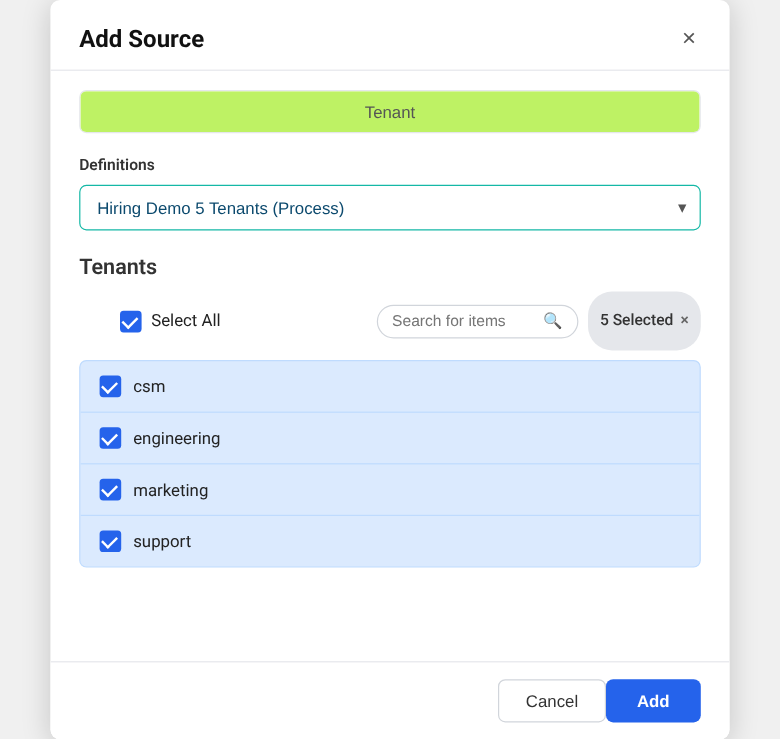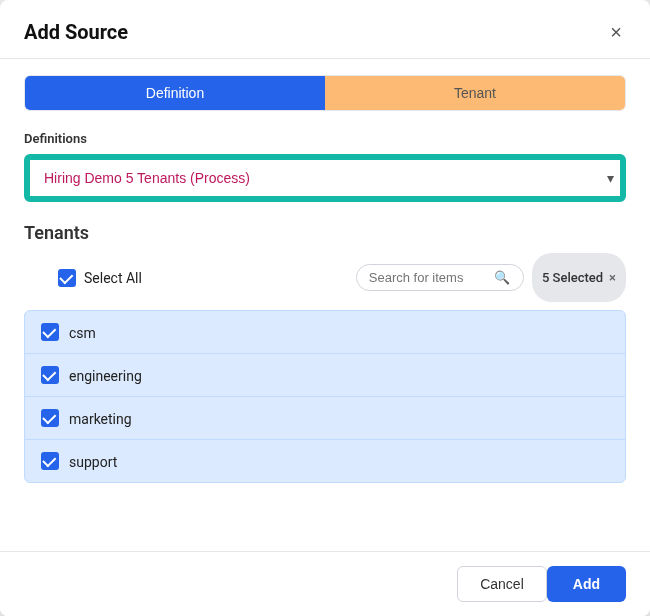--- a/index.html
+++ b/index.html
@@ -5,21 +5,21 @@
     * { box-sizing: border-box; margin: 0; padding: 0; }
     body {
       font-family: -apple-system, BlinkMacSystemFont, 'Segoe UI', Roboto, sans-serif;
       background: #f0f0f0;
       display: flex;
       align-items: center;
       justify-content: center;
       min-height: 100vh;
     }
     .modal-backdrop {
-      width: 650px;
+      width: 566px;
       height: 616px;
       display: flex;
       align-items: center;
       justify-content: center;
     }
     .modal {
       background: #fff;
       border-radius: 8px;
       width: 650px;
       height: 616px;
@@ -59,21 +59,21 @@
       border: 1px solid #e5e7eb;
     }
     .tab {
       flex: 1;
       padding: 9px 0;
       text-align: center;
       font-size: 14px;
       font-weight: 500;
       cursor: pointer;
       border: none;
-      background: #fdba74;
+      background: #bef264;
       color: #555;
     }
     .tab.active {
       background: #2563eb;
       color: #fff;
     }
     .modal-body {
       padding: 20px 24px;
       flex: 1;
       overflow-y: auto;
@@ -84,24 +84,24 @@
       color: #333;
       margin-bottom: 8px;
     }
     .select-wrapper {
       position: relative;
       margin-bottom: 20px;
     }
     .select-box {
       width: 100%;
       padding: 10px 56px 10px 14px;
-      border: 6px solid #14b8a6;
-      border-radius: 6px;
-      font-size: 14px;
-      color: #be185d;
+      border: 1px solid #14b8a6;
+      border-radius: 6px;
+      font-size: 14px;
+      color: #0c4a6e;
       background: #fff;
       appearance: none;
       cursor: pointer;
       outline: none;
     }
     .select-chevron {
       position: absolute;
       right: 12px;
       top: 50%;
       transform: translateY(-50%);
@@ -245,21 +245,20 @@
 
 <div class="modal-backdrop">
   <div class="modal">
 
     <div class="modal-header">
       <span class="modal-title">Add Source</span>
       <button class="close-btn">×</button>
     </div>
 
     <div class="modal-tabs">
-      <button class="tab active">Definition</button>
       <button class="tab">Tenant</button>
     </div>
 
     <div class="modal-body">
 
       <div class="field-label">Definitions</div>
       <div class="select-wrapper">
         <select class="select-box"><option>Hiring Demo 5 Tenants (Process)</option></select>
         <span class="select-chevron">▾</span>
       </div>

